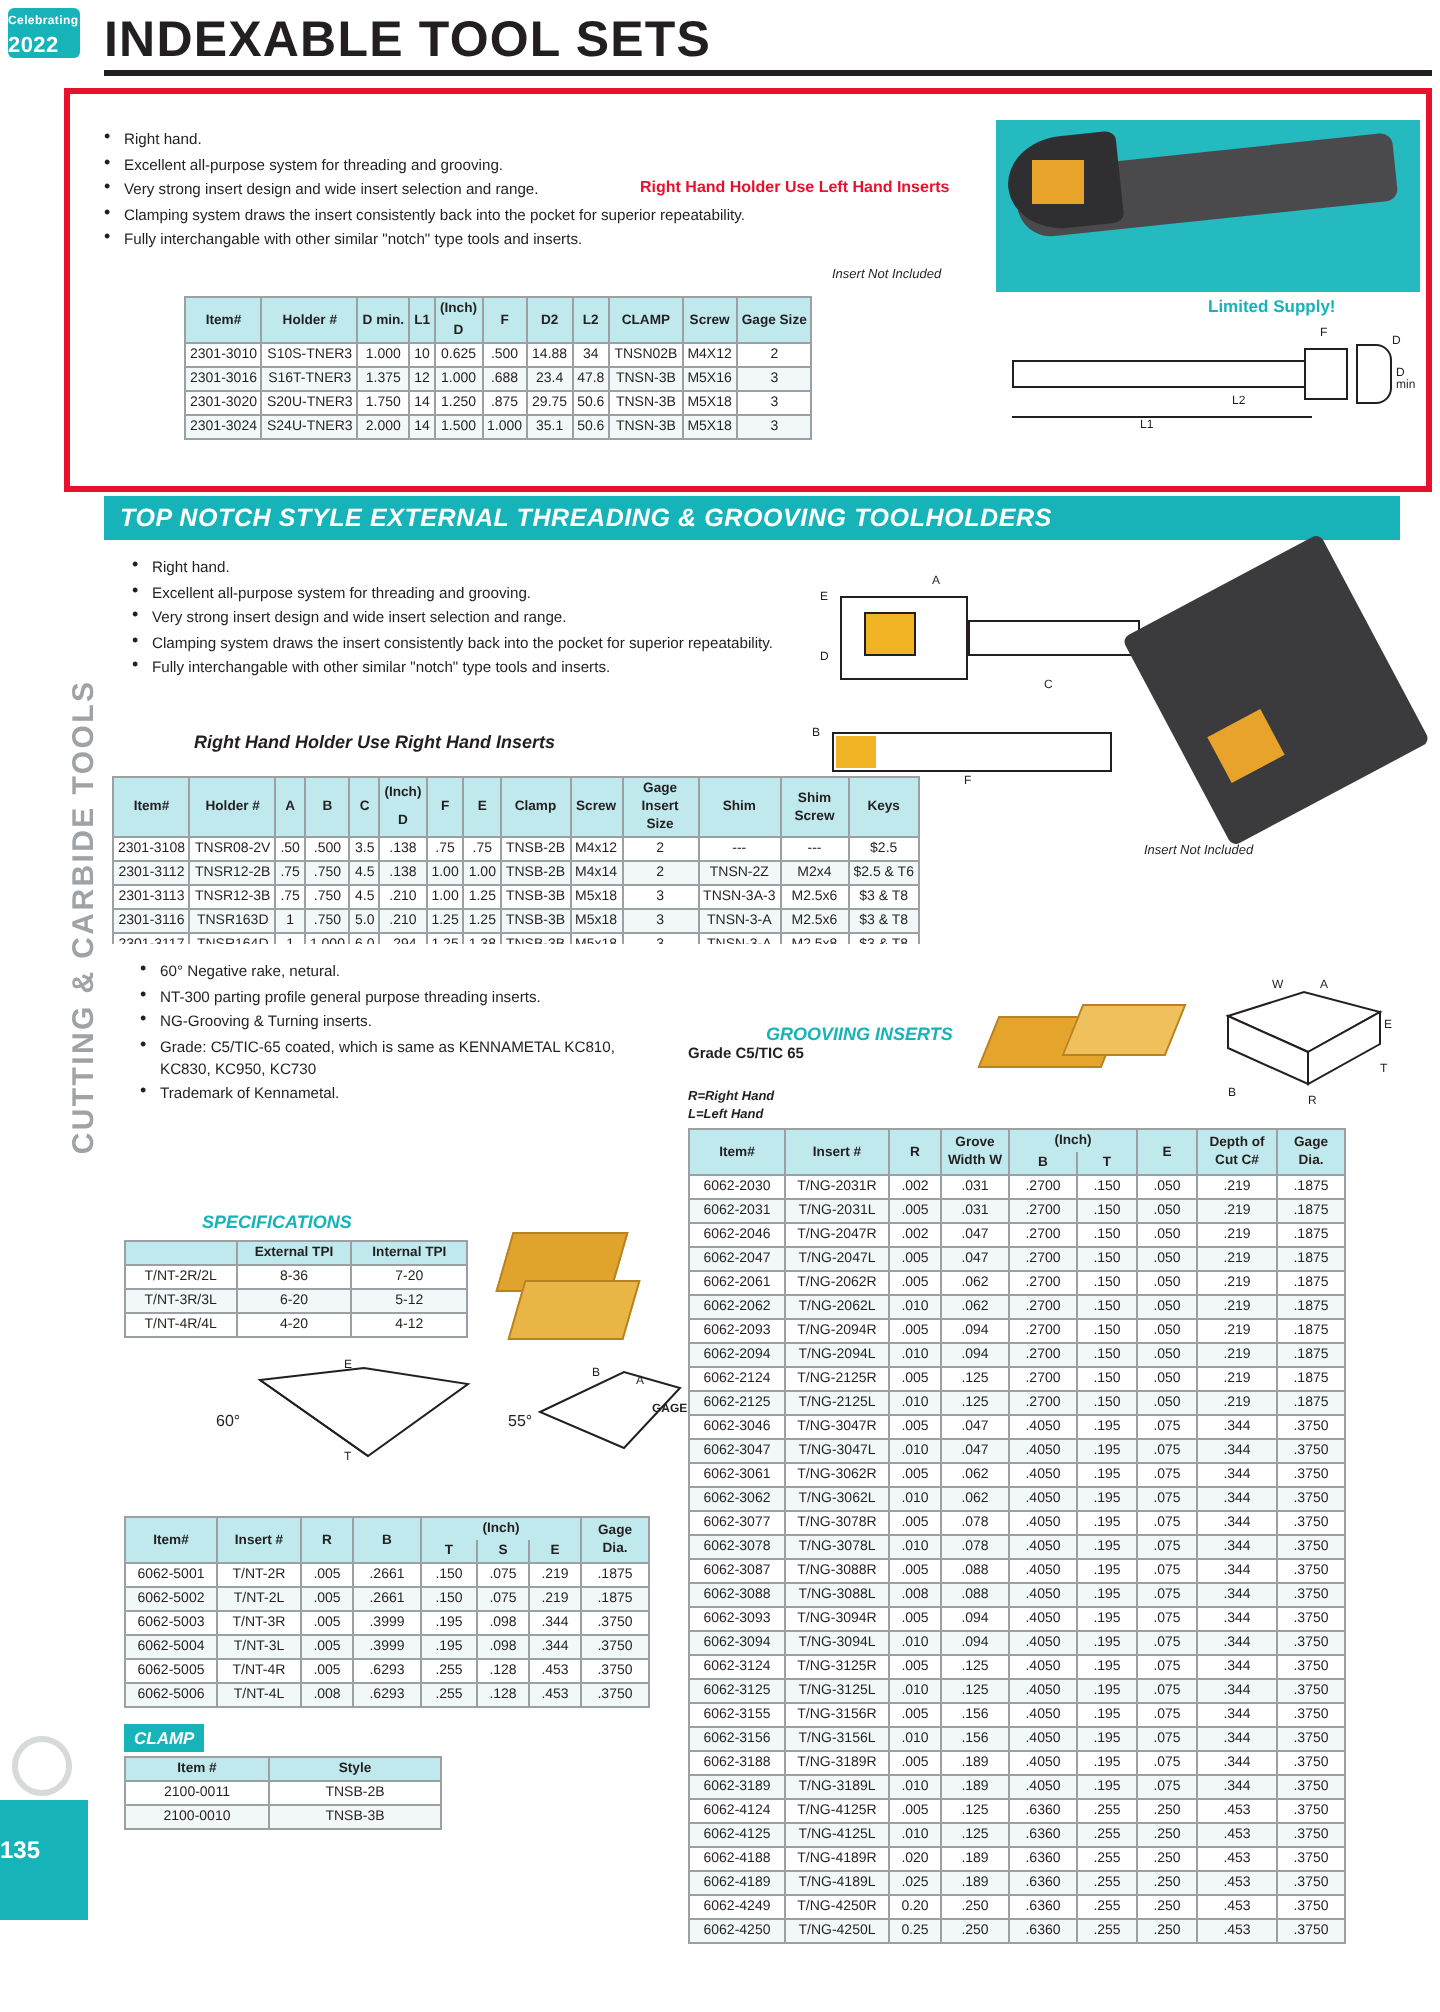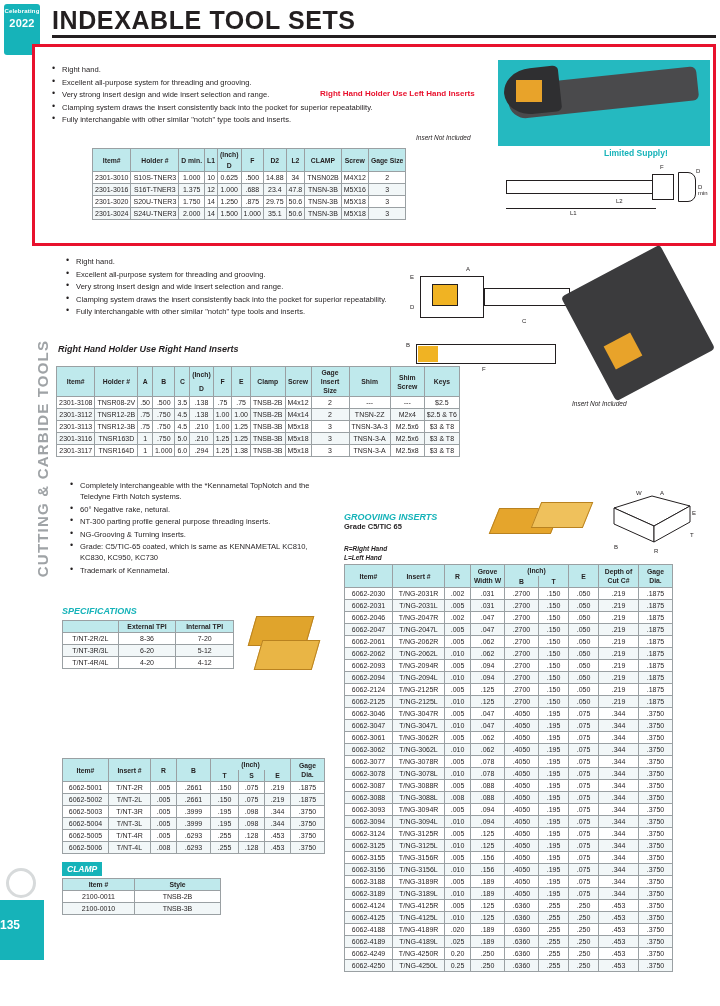--- a/index.html
+++ b/index.html
@@ -8,23 +8,23 @@
     width:720px; height:1006px; position:relative;
     font-family:"Liberation Sans", sans-serif;
     background:#ffffff; color:#231f20; overflow:hidden;
   }
   
   .rail {
     position:absolute; left:0; top:0; width:44px; height:1006px;
     background:#ffffff;
   }
   .rail-badge {
-    position:absolute; left:4px; top:4px; width:36px; height:51px;
+    position:absolute; left:4px; top:4px; width:36px; height:25px;
     background:#16b3b9; color:#fff; border-radius:3px;
-    font-size:6px; text-align:center; line-height:1.25; padding-top:4px;
+    font-size:6px; line-height:1.25; padding-top:4px;
     font-weight:bold; letter-spacing:.2px;
   }
   .rail-badge .yr { font-size:11px; display:block; margin-top:1px; }
   .rail-vert {
     position:absolute; left:-88px; top:450px; width:260px;
     transform:rotate(-90deg); transform-origin:center;
     color:#9fa3a6; font-size:15px; letter-spacing:1.2px; font-weight:bold;
     text-align:center; white-space:nowrap;
   }
   .rail-pagebox {
@@ -82,21 +82,21 @@
   
   .cap { font-size:6.5px; font-style:italic; }
   .cap-b { font-size:7.5px; font-weight:bold; font-style:italic; }
   .limited { color:#16b3b9; font-weight:bold; font-size:8.5px; }
   
   .ill { position:absolute; }
   .tealbg { background:#25b9c0; }
   .thin { position:absolute; background:#231f20; }
   .dim-label { position:absolute; font-size:6px; }
   .sub-head {
-    font-size:9px; font-weight:bold; font-style:italic; color:#231f20;
+    font-size:9px; font-weight:bold; font-style:italic; color:#231f20;margin-left:39px;
   }
   .mini-title {
     background:#16b3b9; color:#fff; font-size:8.5px; font-weight:bold;
     font-style:italic; padding:2px 5px; display:inline-block;
   }
   .grade-txt { font-size:7.5px; font-weight:bold; }
 </style>
 </head>
 <body>
 
@@ -221,20 +221,21 @@
             <td>TNSN-3B</td>
             <td>M5X18</td>
             <td>3</td>
           </tr>
         </tbody>
     </table>
   </div>
 </div>
 
 <div class="section" style="left:52px; top:248px; width:648px;">
+  <div class="sec-head">TOP NOTCH STYLE EXTERNAL THREADING &amp; GROOVING TOOLHOLDERS</div>
   <div class="sec-body" style="height:218px; border:none;">
     <div style="position:absolute; left:6px; top:8px; width:330px;">
       <ul class="bullets">
         <li>Right hand.</li>
         <li>Excellent all-purpose system for threading and grooving.</li>
         <li>Very strong insert design and wide insert selection and range.</li>
         <li>Clamping system draws the insert consistently back into the pocket for superior repeatability.</li>
         <li>Fully interchangable with other similar "notch" type tools and inserts.</li>
       </ul>
     </div>
@@ -368,21 +369,20 @@
         </tbody>
     </table>
   </div>
 </div>
 
 <div class="section" style="left:52px; top:472px; width:648px;">
   <div class="sec-body" style="height:500px; border:none;">
 
     <div style="position:absolute; left:10px; top:8px; width:265px;">
       <ul class="bullets">
-        <li>Completely interchangeable with the *Kennametal TopNotch and the Teledyne Firth Notch systems.</li>
         <li>60° Negative rake, netural.</li>
         <li>NT-300 parting profile general purpose threading inserts.</li>
         <li>NG-Grooving &amp; Turning inserts.</li>
         <li>Grade: C5/TIC-65 coated, which is same as KENNAMETAL KC810, KC830, KC950, KC730</li>
         <li>Trademark of Kennametal.</li>
       </ul>
     </div>
 
     <div class="sub-head" style="position:absolute; left:10px; top:134px; color:#16b3b9;">SPECIFICATIONS</div>
     <table class="spec" style="position:absolute; left:10px; top:148px; width:172px;">
@@ -410,20 +410,36 @@
             <td>4-12</td>
           </tr>
         </tbody>
     </table>
 
     <div class="ill" style="left:196px; top:140px; width:80px; height:64px;">
       <div style="position:absolute; left:4px; top:4px; width:58px; height:30px; background:#e0a42c; transform:skewX(-16deg); border:1px solid #b98220;"></div>
       <div style="position:absolute; left:10px; top:28px; width:58px; height:30px; background:#e9b545; transform:skewX(-16deg); border:1px solid #b98220;"></div>
     </div>
 
+    <div class="ill" style="left:8px; top:210px; width:270px; height:52px;">
+      <div class="dim-label" style="left:48px; top:24px; font-size:8px;">60°</div>
+      <svg width="120" height="50" style="position:absolute; left:62px; top:0;">
+        <polygon points="8,8 60,2 112,10 62,46" fill="#ffffff" stroke="#231f20" stroke-width="1"></polygon>
+        <line x1="8" y1="8" x2="62" y2="46" stroke="#231f20" stroke-width="1"></line>
+      </svg>
+      <div class="dim-label" style="left:112px; top:-2px;">E</div>
+      <div class="dim-label" style="left:112px; top:44px;">T</div>
+      <div class="dim-label" style="left:194px; top:24px; font-size:8px;">55°</div>
+      <svg width="78" height="46" style="position:absolute; left:206px; top:2px;">
+        <polygon points="4,22 46,2 74,10 46,40" fill="#ffffff" stroke="#231f20" stroke-width="1"></polygon>
+      </svg>
+      <div class="dim-label" style="left:258px; top:6px;">A</div>
+      <div class="dim-label" style="left:266px; top:20px; white-space:nowrap; font-weight:bold;">GAGE DIA.</div>
+      <div class="dim-label" style="left:236px; top:2px;">B</div>
+    </div>
 
     <table class="spec" style="position:absolute; left:10px; top:286px;">
       <thead>
         <tr>
           <th rowspan="2" style="width:46px;">Item#</th>
           <th rowspan="2" style="width:42px;">Insert #</th>
           <th rowspan="2" style="width:26px;">R</th>
           <th rowspan="2" style="width:34px;">B</th>
           <th colspan="3" style="border-bottom:none;">(Inch)</th>
           <th rowspan="2" style="width:34px; white-space:normal;">Gage Dia.</th>

